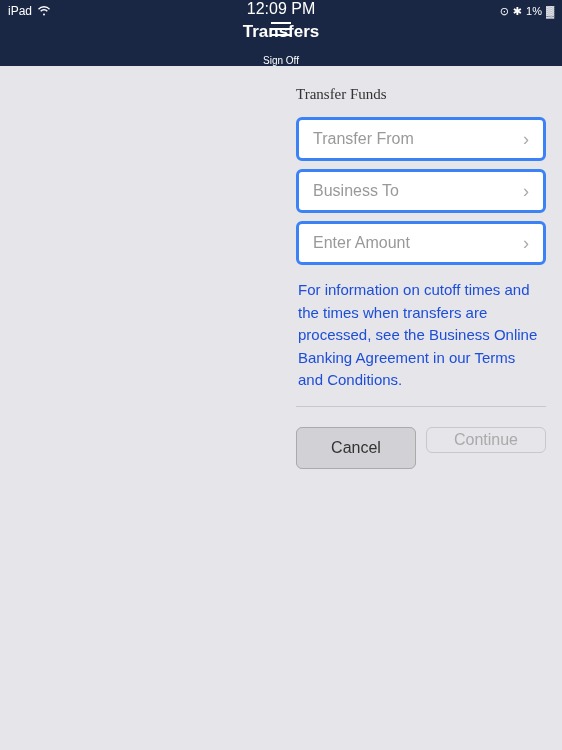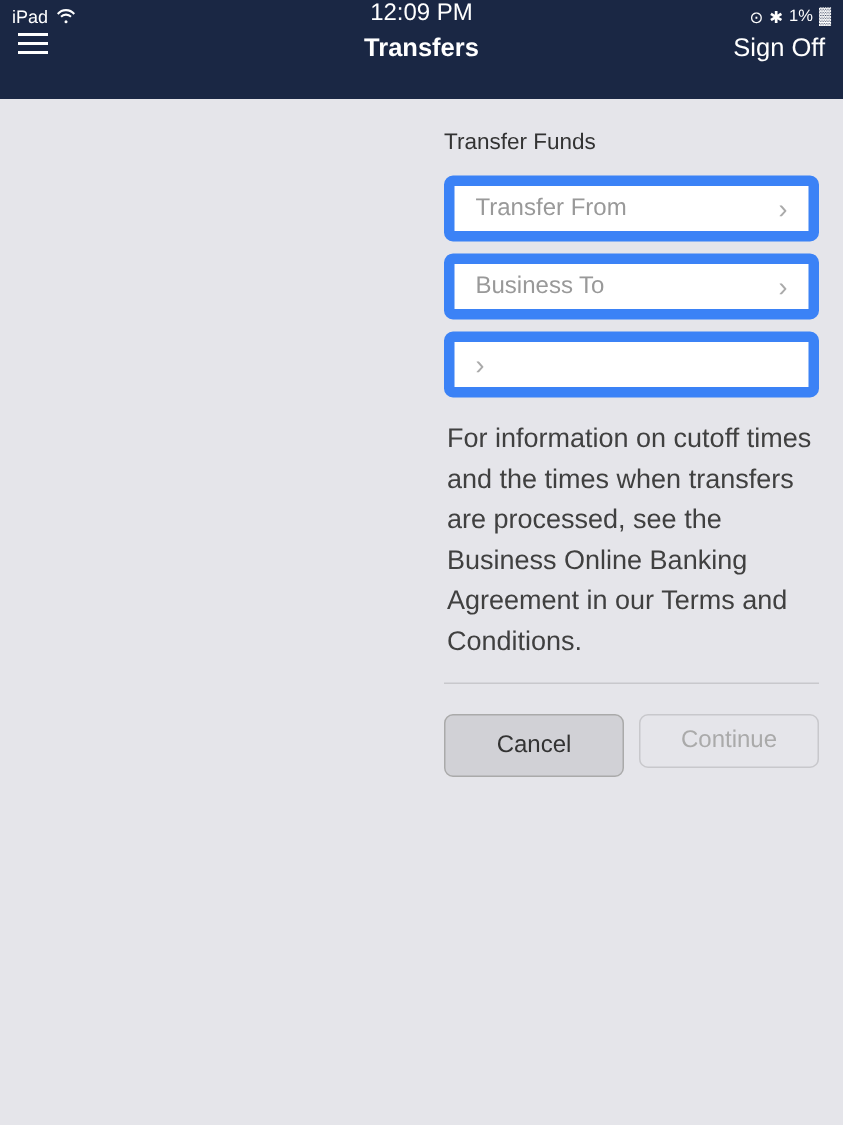--- a/index.html
+++ b/index.html
@@ -23,34 +23,35 @@
     }
     .status-left { display: flex; align-items: center; gap: 5px; }
     .status-center { position: absolute; left: 50%; transform: translateX(-50%); font-size: 16px; color: white; }
     .status-right { display: flex; align-items: center; gap: 4px; font-size: 11px; }
 
     
     .nav-bar {
       background: #1a2744;
       height: 44px;
       display: flex;
-      align-items: flex-start;
+      align-items: center;
       justify-content: space-between;
       padding: 0 12px;
+      flex-direction: column;
     }
     .nav-title {
       color: white;
       font-size: 17px;
       font-weight: bold;
       position: absolute;
       left: 50%;
       transform: translateX(-50%);
     }
     .nav-left { display: flex; align-items: center; }
-    .nav-right { color: white; font-size: 17px; }
+    .nav-right { color: white; font-size: 10px; }
     .hamburger-icon { display: flex; flex-direction: column; gap: 4px; cursor: pointer; }
     .hamburger-icon span { display: block; width: 20px; height: 2px; background: white; }
 
     
     .main-layout {
       display: flex;
       height: calc(750px - 66px);
     }
 
     
@@ -64,48 +65,49 @@
       flex: 1;
       background: #e5e5ea;
       padding: 20px 16px;
     }
 
     .section-title {
       font-size: 15px;
       color: #333;
       margin-bottom: 14px;
       font-weight: normal;
+      font-family: Liberation Serif, serif;
     }
 
     
     .form-row {
       background: white;
-      border: 7px solid #3b82f6;
+      border: 3px solid #3b82f6;
       border-radius: 6px;
       margin-bottom: 8px;
       display: flex;
       align-items: center;
       justify-content: space-between;
       padding: 0 14px;
       height: 44px;
       cursor: pointer;
     }
     .form-row-label {
       font-size: 16px;
       color: #999;
     }
     .form-row-chevron {
       font-size: 18px;
       color: #aaa;
     }
 
     
     .info-text {
-      font-size: 18px;
-      color: #404040;
+      font-size: 15px;
+      color: #1d4ed8;
       line-height: 1.5;
       margin: 14px 0;
       padding: 0 2px;
     }
 
     
     .divider {
       height: 1px;
       background: #c8c8cc;
       margin: 12px 0;
@@ -122,21 +124,21 @@
       height: 42px;
       border: 1px solid #aaa;
       border-radius: 6px;
       background: #d1d1d6;
       color: #333;
       font-size: 16px;
       cursor: pointer;
     }
     .btn-continue {
       flex: 1;
-      height: 36px;
+      height: 26px;
       border: 1px solid #c8c8cc;
       border-radius: 6px;
       background: #e5e5ea;
       color: #aaa;
       font-size: 16px;
       cursor: default;
     }
   </style>
 </head>
 <body>
@@ -184,20 +186,21 @@
       <span class="form-row-label">Transfer From</span>
       <span class="form-row-chevron">›</span>
     </div>
 
     <div class="form-row">
       <span class="form-row-label">Business To</span>
       <span class="form-row-chevron">›</span>
     </div>
 
     <div class="form-row">
+      <span class="form-row-label">Enter Amount</span>
       <span class="form-row-chevron">›</span>
     </div>
 
     <p class="info-text">For information on cutoff times and the times when transfers are processed, see the Business Online Banking Agreement in our Terms and Conditions.</p>
 
     <div class="divider"></div>
 
     <div class="buttons-row">
       <button class="btn-cancel">Cancel</button>
       <button class="btn-continue" disabled="">Continue</button>

